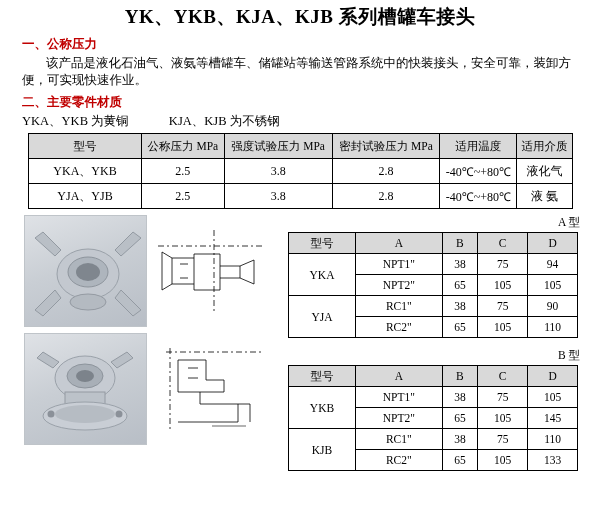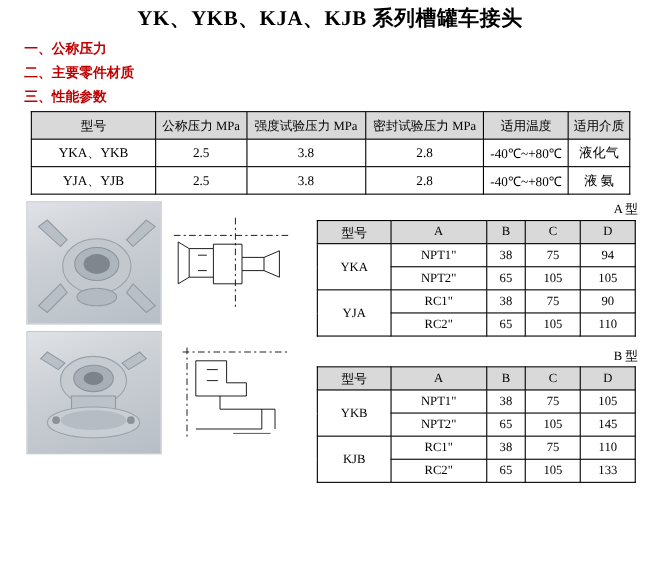--- a/index.html
+++ b/index.html
@@ -123,24 +123,29 @@
   svg{display:block;}
 </style>
 </head>
 <body>
 
 <div class="page">
 
   <div class="title">YK、YKB、KJA、KJB 系列槽罐车接头</div>
 
   <div class="sec-head">一、公称压力</div>
+  <div class="para">该产品是液化石油气、液氨等槽罐车、储罐站等输送管路系统中的快装接头，安全可靠，装卸方便，可实现快速作业。</div>
 
   <div class="sec-head">二、主要零件材质</div>
-
-  <div class="sec-head">三、性能参数</div>
+  <div class="matline">
+    <span>YKA、YKB 为黄铜</span>
+    <span class="gap"></span>
+    <span>KJA、KJB 为不锈钢</span>
+  </div>
+
 
   <table class="spec">
     <thead>
       <tr>
         <th class="first">型号</th>
         <th>公称压力 MPa</th>
         <th>强度试验压力 MPa</th>
         <th>密封试验压力 MPa</th>
         <th>适用温度</th>
         <th>适用介质</th>

